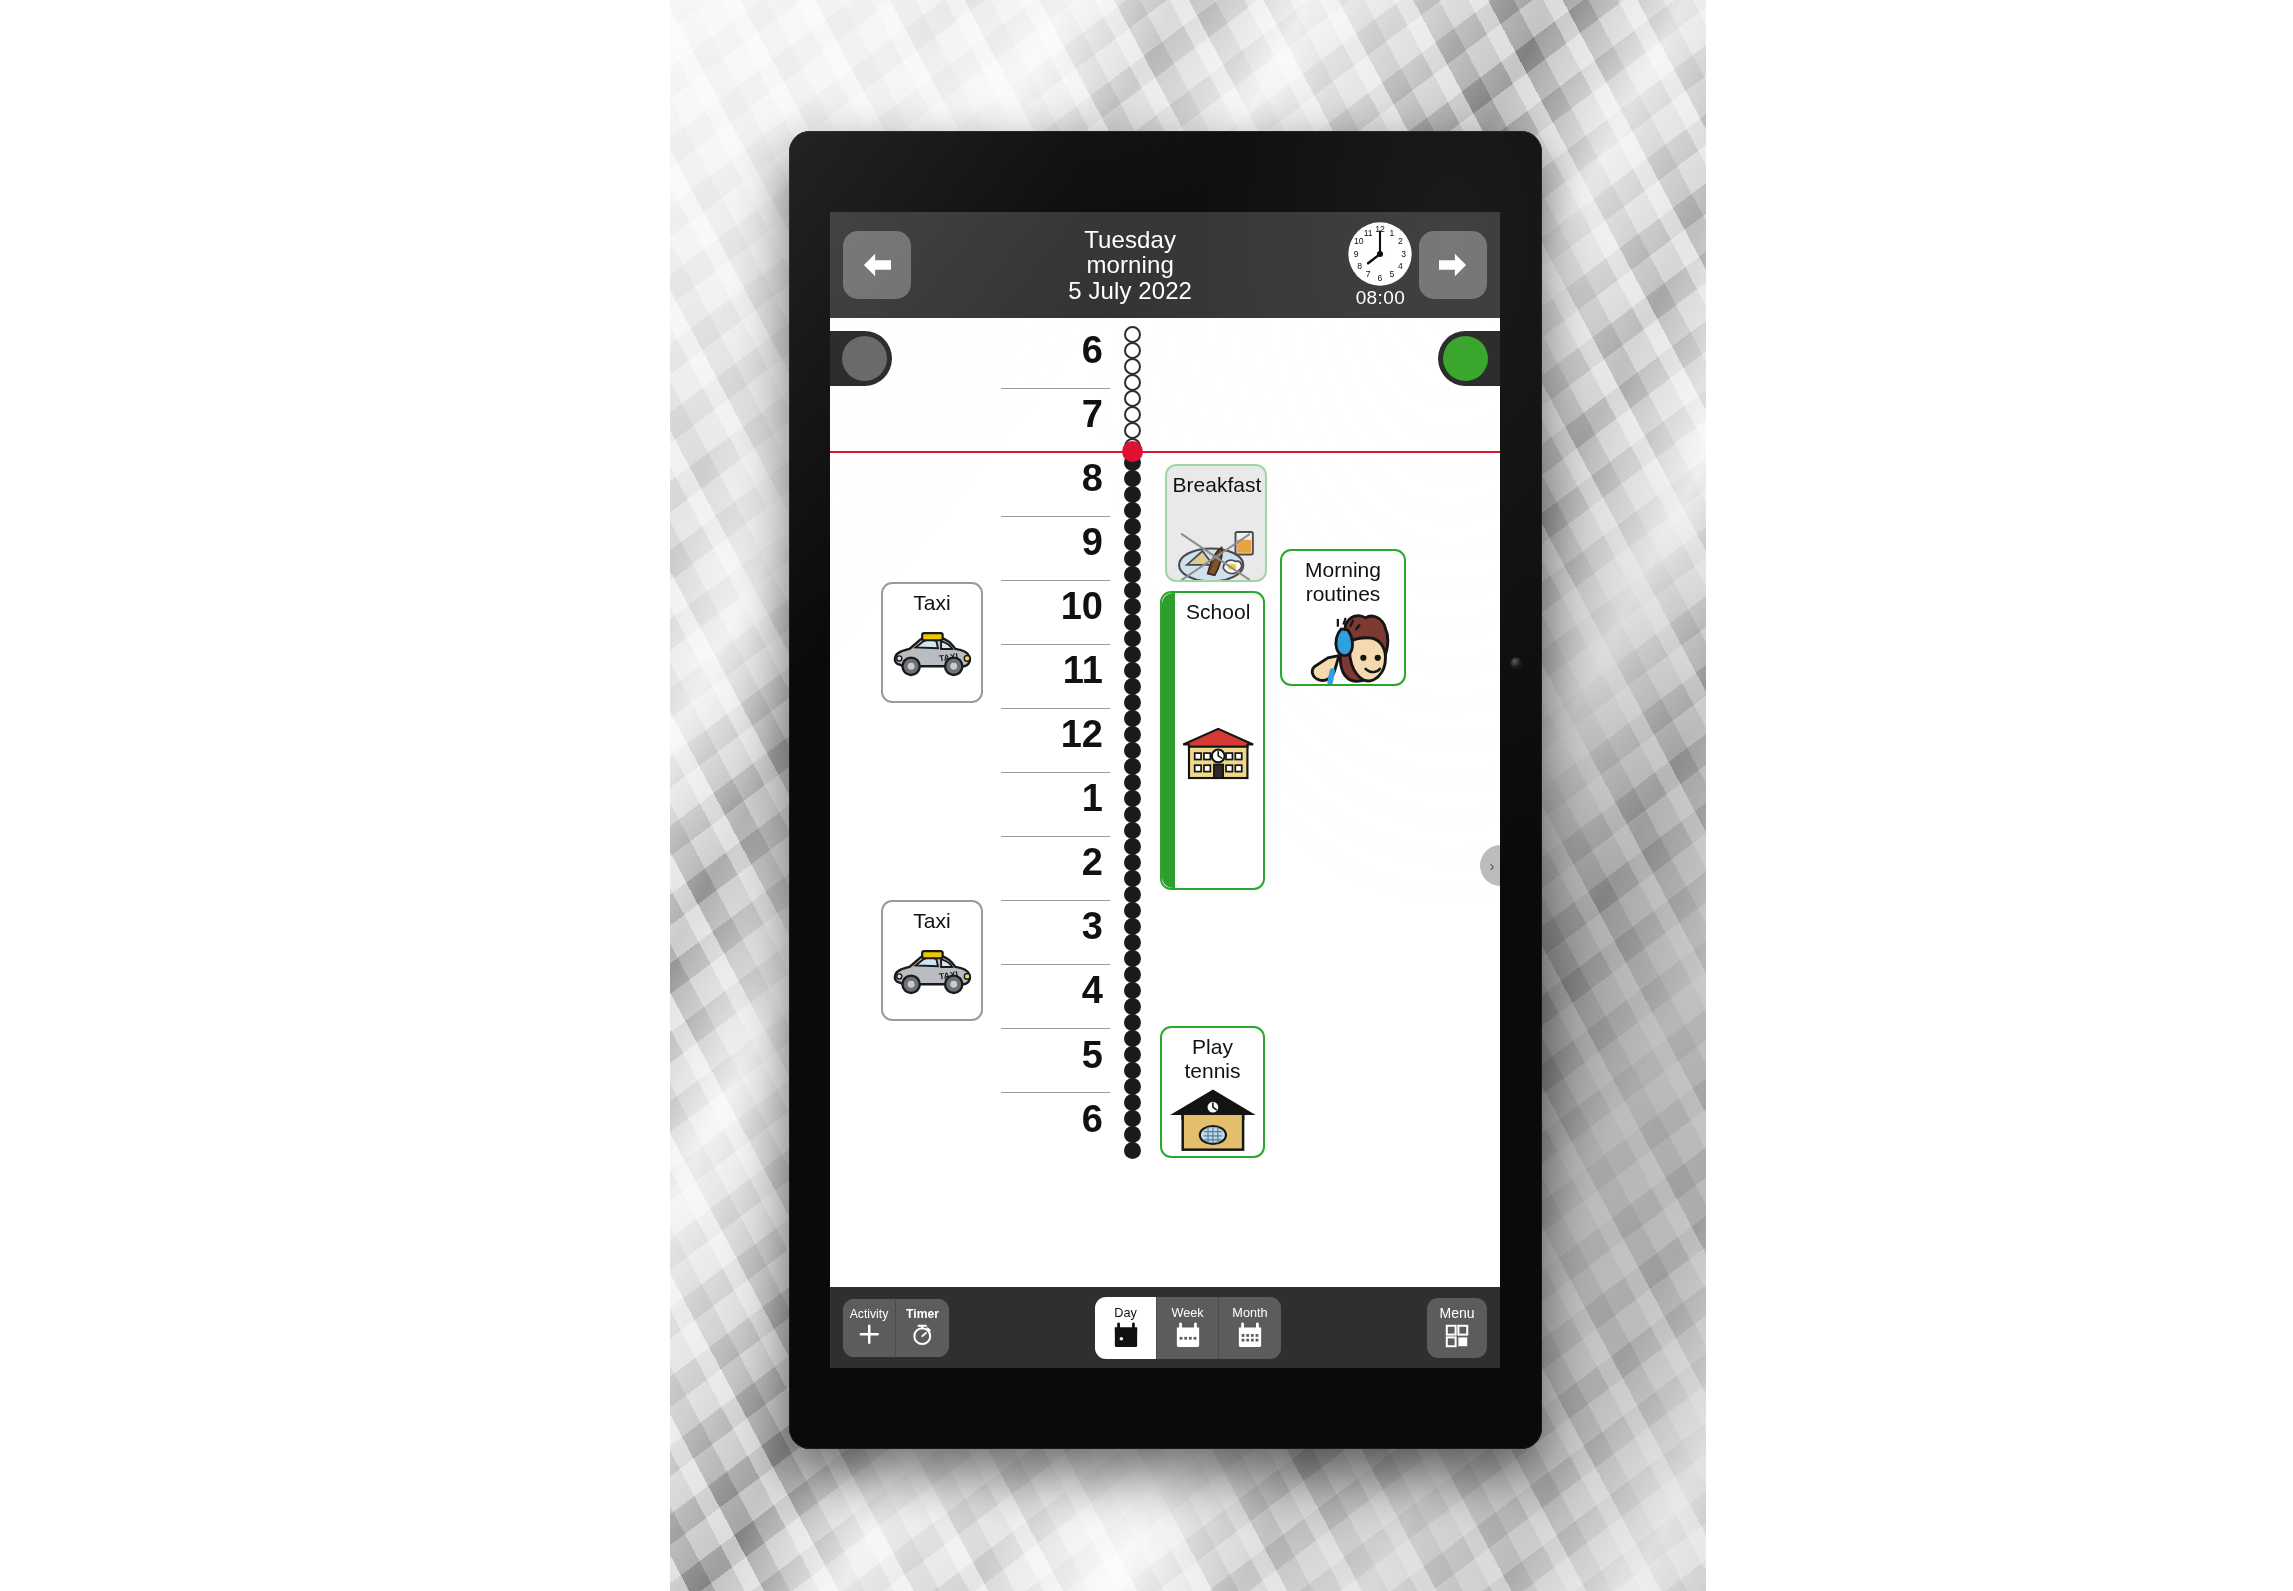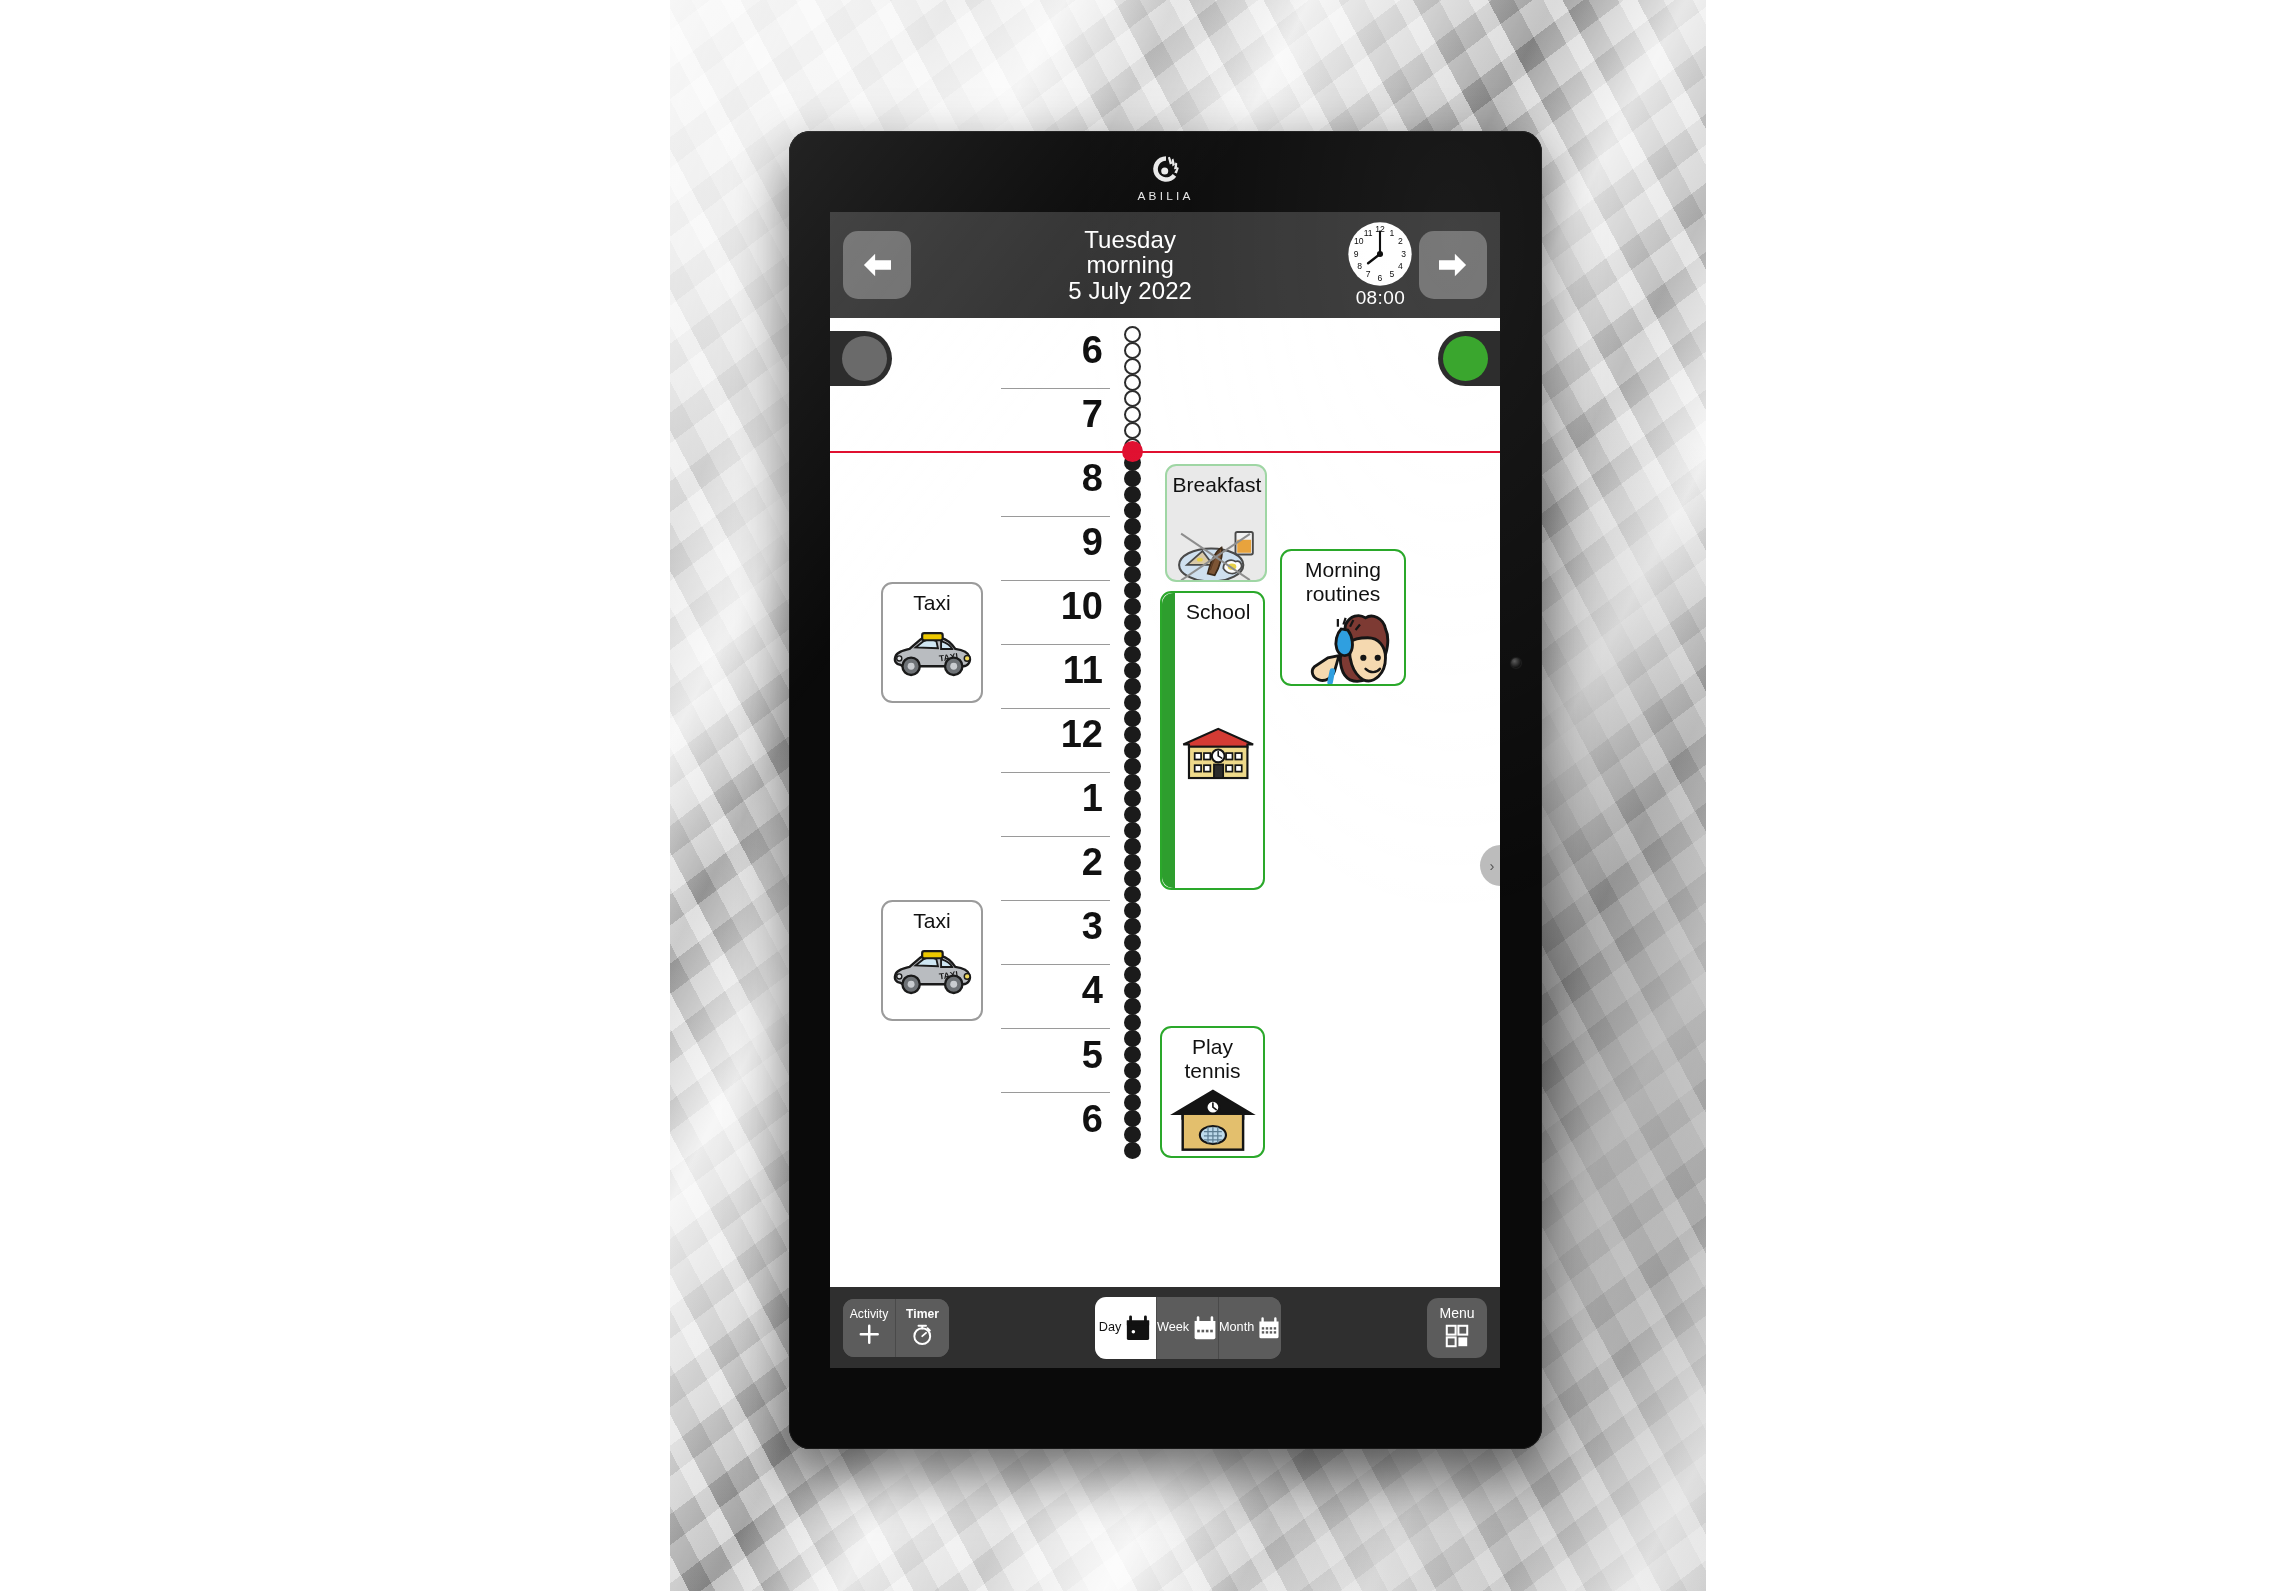--- a/index.html
+++ b/index.html
@@ -189,21 +189,21 @@
     width:53px; height:58px; background:#5c5c5c; color:#fff;
     display:flex; flex-direction:column; align-items:center; justify-content:center; gap:1.9px;
     border-right:0.9px solid #4a4a4a;
   }
   .gbtn:last-child { border-right:none;font-weight:bold; }
   .gbtn .lbl { font-size:12.2px; line-height:1; }
   .gbtn svg { width:24.5px; height:24.5px; display:block; }
 
   .viewtabs { display:flex; border-radius:11.3px; overflow:hidden; margin:0 auto; background:#5c5c5c; }
   .vtab {
-    width:62px; height:62px; display:flex; flex-direction:row; align-items:center;
+    width:62px; height:62px; display:flex; flex-direction:column; align-items:center;
     justify-content:center; gap:2.8px; color:#fff; background:#5c5c5c; border-right:0.9px solid #4a4a4a;
   }
   .vtab:last-child { border-right:none; }
   .vtab .lbl { font-size:12.7px; line-height:1; }
   .vtab svg { width:28px; height:26px; }
   .vtab.active { background:#ffffff; color:#111; }
 
   .menubtn {
     width:60px; height:60px; border-radius:11.3px; background:#5c5c5c; color:#fff;
     display:flex; flex-direction:column; align-items:center; justify-content:center; gap:2.8px;
@@ -214,33 +214,20 @@
 </head>
 <body>
 
 <div id="stage">
   <div class="wallplate"></div>
   <div class="mask-l"></div>
   <div class="mask-r"></div>
 
   <div id="device">
 
-    <div class="brand">
-      <svg class="brand-logo" viewBox="0 0 100 100">
-        <g fill="#e9e9e9">
-          <path d="M50 10 a40 40 0 1 0 32 64 l-11 -8 a26 26 0 1 1 -21 -42z"></path>
-          <circle cx="46" cy="56" r="11" fill="#e9e9e9"></circle>
-          <path d="M56 14 l6 22 8 -3 -8 -21z"></path>
-          <path d="M68 20 l2 22 8 -5 -5 -20z"></path>
-          <path d="M79 30 l-4 21 9 -1 1 -18z"></path>
-          <path d="M86 44 l-10 17 8 3 6 -17z"></path>
-        </g>
-      </svg>
-      <div class="brand-name">ABILIA</div>
-    </div>
 
     <div class="screw"></div>
 
     <div id="screen">
 
       <div class="topbar">
         <div class="navbtn">
           <svg viewBox="0 0 38 30">
             <path d="M17 3 L5 15 L17 27 L17 20 L34 20 L34 10 L17 10 Z" fill="#ffffff"></path>
           </svg>

